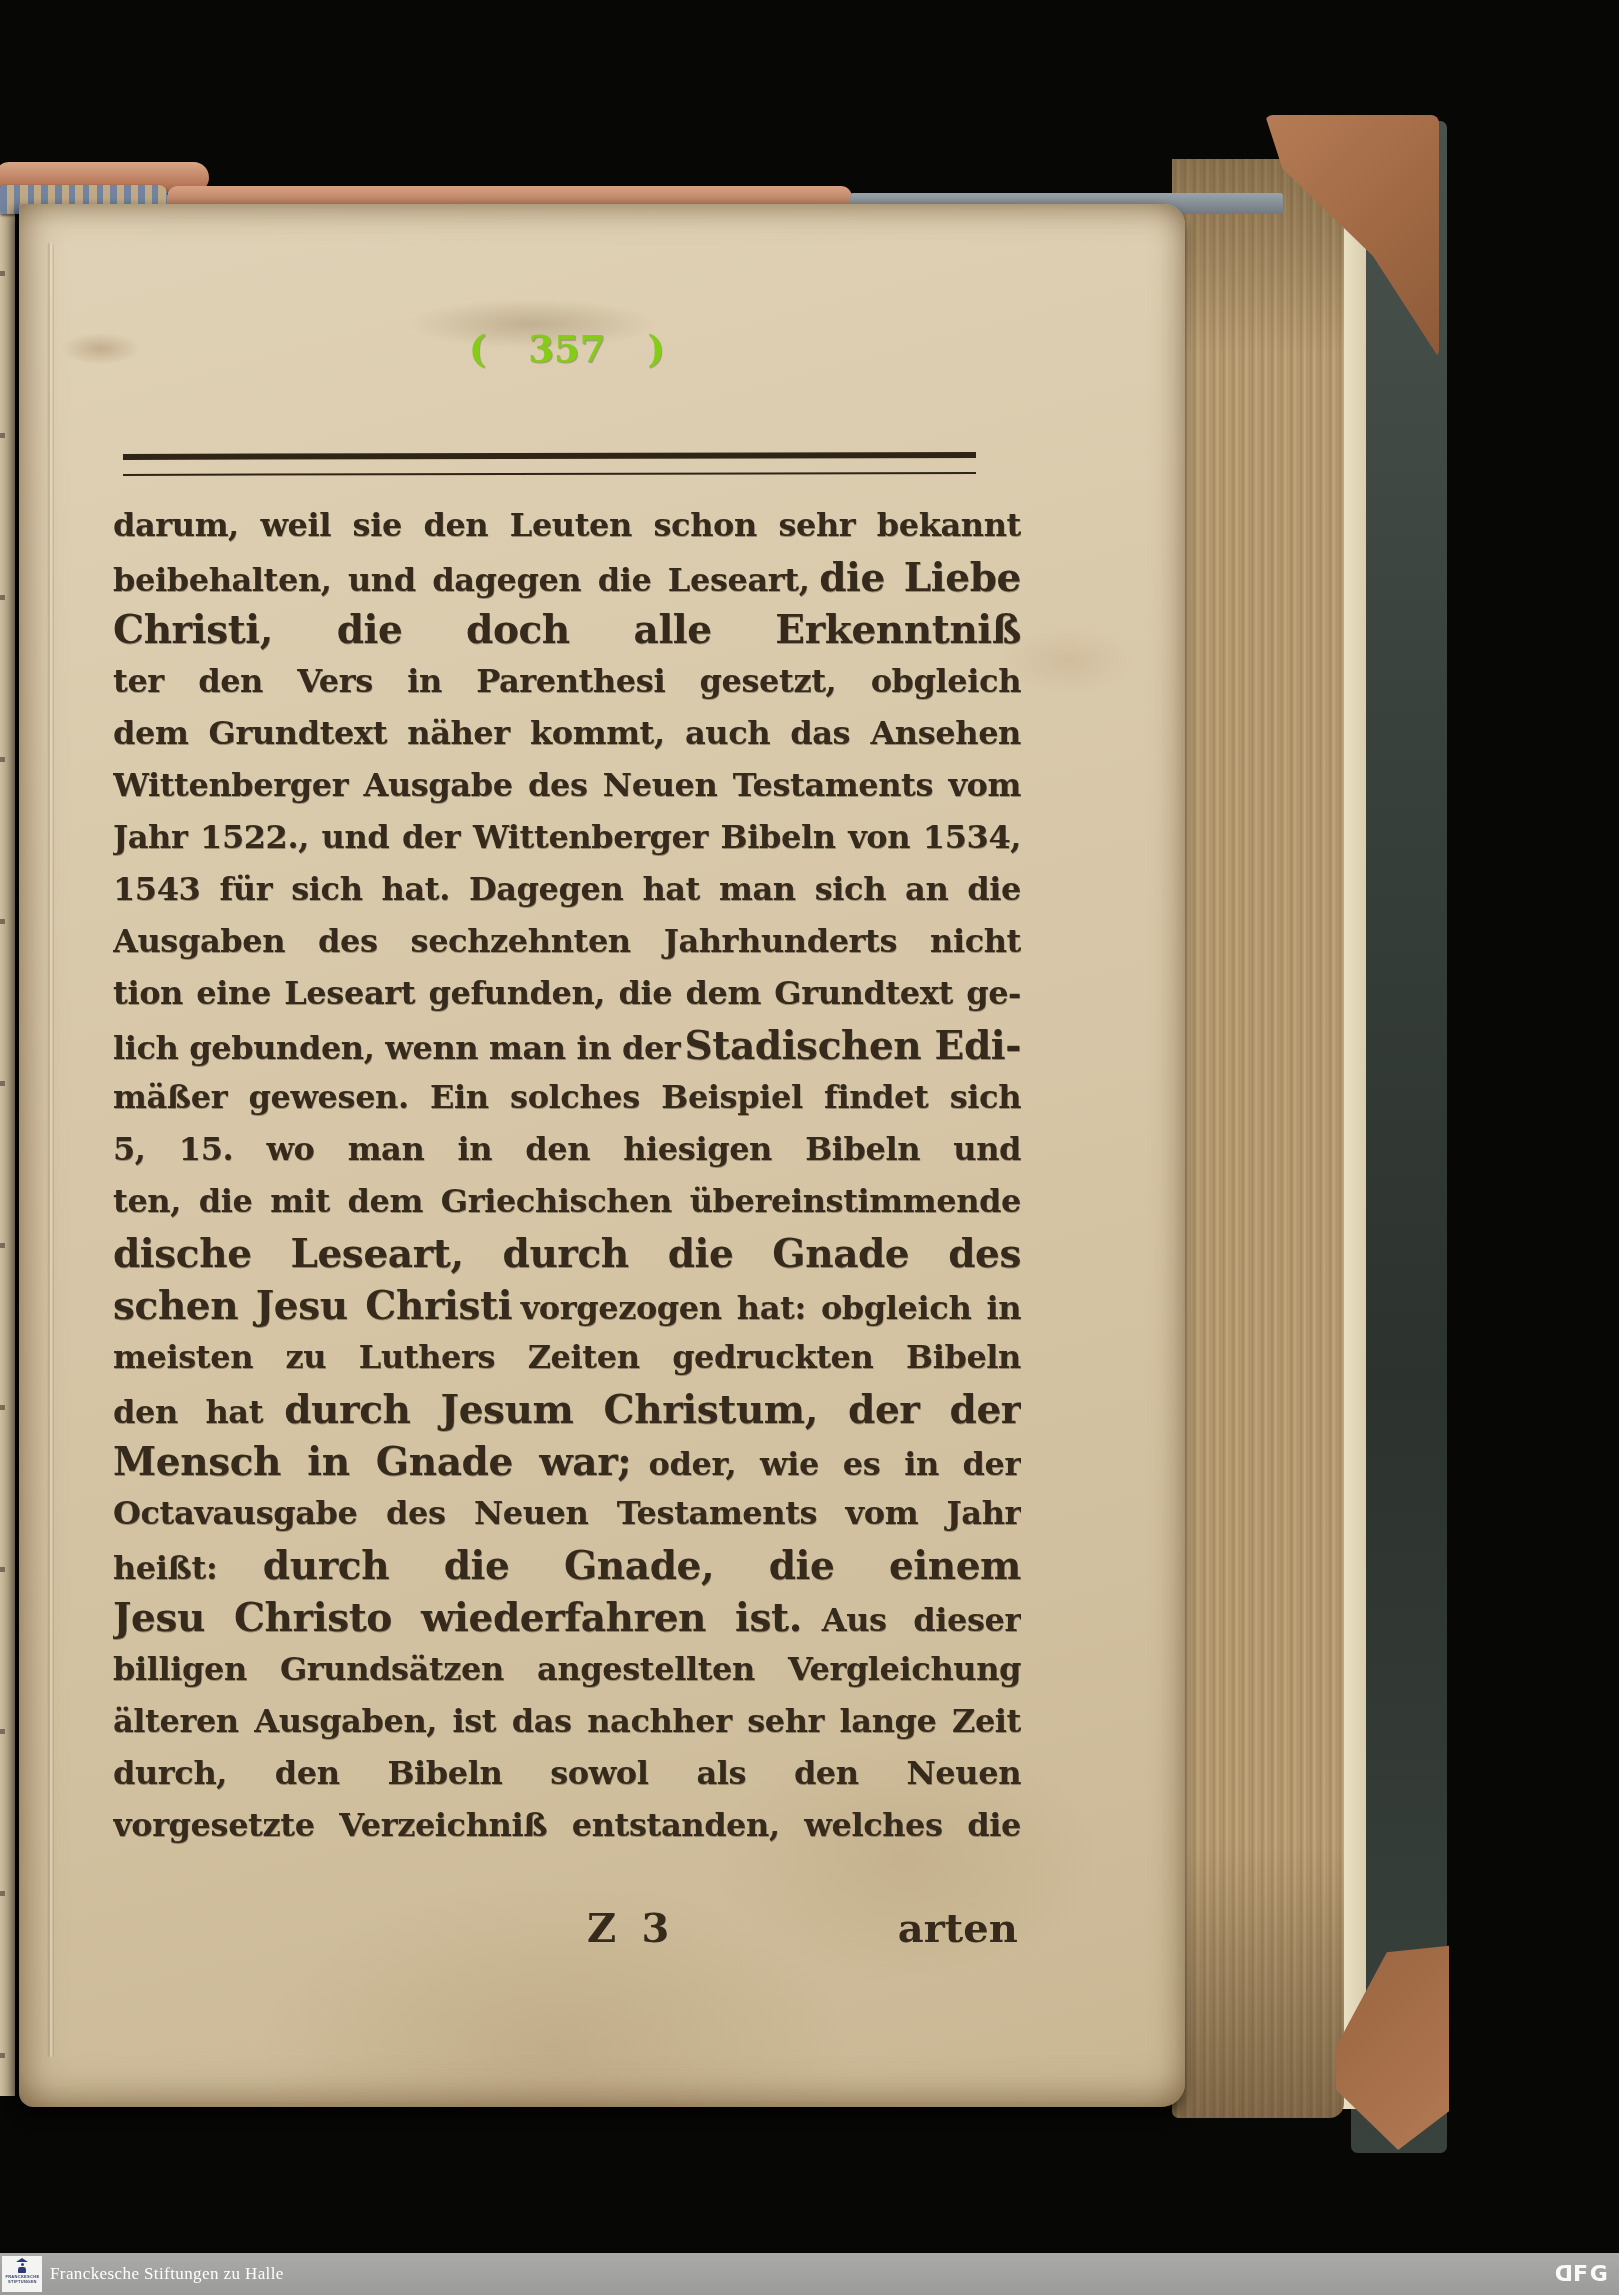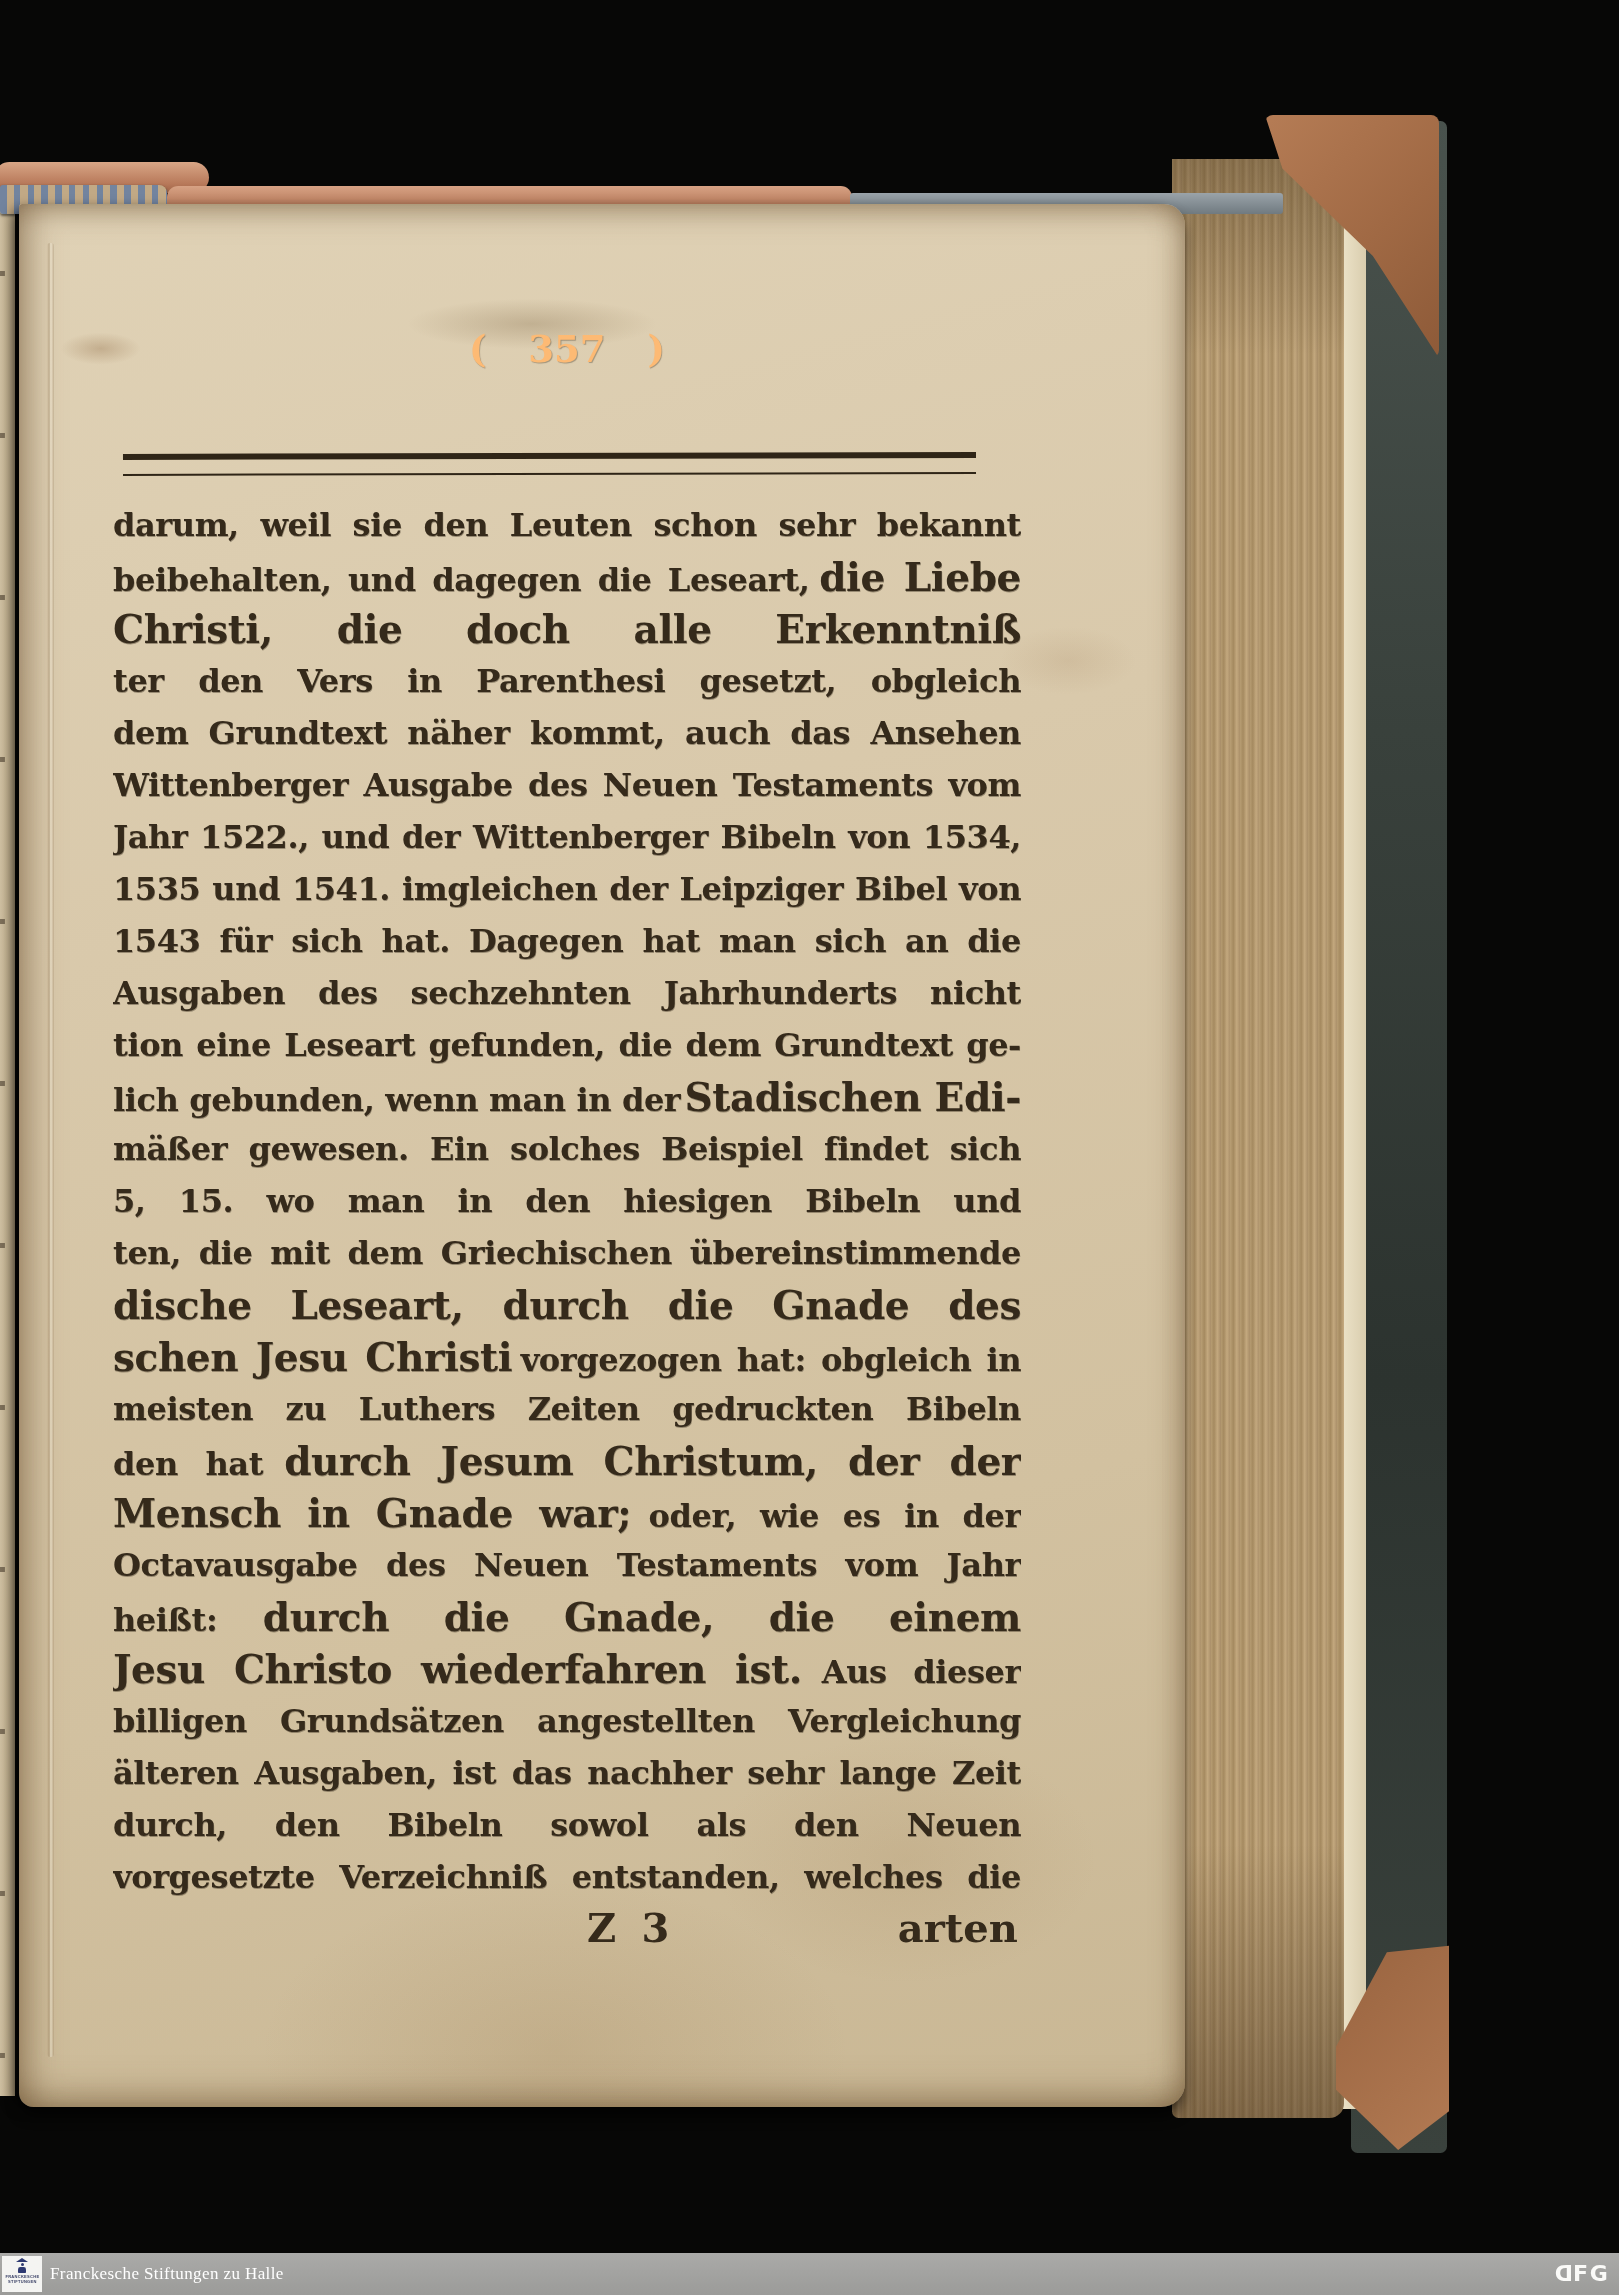--- a/index.html
+++ b/index.html
@@ -52,21 +52,21 @@
           inset -18px 0 32px -16px rgba(105,78,45,.45),
           inset 0 18px 32px -16px rgba(105,78,45,.5),
           inset 0 -23px 40px -19.4px rgba(100,72,40,.55),
           -7.3px 3.2px 13px -3.2px rgba(0,0,0,.65),
           0 9.7px 16px -4.9px rgba(0,0,0,.7);}
   .crease{position:absolute;left:47px;top:243px;width:7.3px;height:1814px;z-index:8;border-radius:3.2px;
         background:linear-gradient(90deg,rgba(122,94,58,0),rgba(122,94,58,.28) 30%,rgba(250,244,226,.5) 55%,rgba(122,94,58,.25));}
 
   
   .pagenum{position:absolute;left:113px;top:327px;width:908px;z-index:9;text-align:center;
-        font-size:37px;font-weight:bold;color:#fdba74;word-spacing:29px;
+        font-size:37px;font-weight:bold;color:#84cc16;word-spacing:29px;
         text-shadow:0.8px 0.8px 0.8px rgba(58,45,30,.35);}
   .rule{position:absolute;left:123px;top:453px;width:853px;height:13.8px;z-index:9;
         border-top:6.5px solid #2f2517;border-bottom:2.4px solid #2f2517;transform:rotate(-0.12deg);}
   .textblock{position:absolute;left:113px;top:499px;width:908px;z-index:9;}
   .tline{height:52px;line-height:52px;text-align:justify;text-align-last:justify;
         overflow:hidden;color:#352a1b;font-weight:bold;letter-spacing:-0.4px;
         text-shadow:0.5px 0.5px 0.6px rgba(53,42,27,.4);}
   .seg{font-size:32px;}
   .seg.em{font-size:39px;}
   .sigline{position:absolute;left:113px;top:1904px;width:908px;height:50px;z-index:9;
@@ -119,21 +119,20 @@
   <div class="rule"></div>
 
   <div class="textblock">
       <div class="tline"><span class="seg">darum, weil sie den Leuten schon sehr bekannt war,</span></div>
       <div class="tline"><span class="seg">beibehalten, und dagegen die Leseart,</span> <span class="seg em">die Liebe</span></div>
       <div class="tline"><span class="seg em">Christi, die doch alle Erkenntniß übertrift,</span> </div>
       <div class="tline"><span class="seg">ter den Vers in Parenthesi gesetzt, obgleich letztere</span></div>
       <div class="tline"><span class="seg">dem Grundtext näher kommt, auch das Ansehen der</span></div>
       <div class="tline"><span class="seg">Wittenberger Ausgabe des Neuen Testaments vom</span></div>
       <div class="tline"><span class="seg">Jahr 1522., und der Wittenberger Bibeln von 1534,</span></div>
-      <div class="tline"><span class="seg">1535 und 1541. imgleichen der Leipziger Bibel von</span></div>
       <div class="tline"><span class="seg">1543 für sich hat. Dagegen hat man sich an die</span></div>
       <div class="tline"><span class="seg">Ausgaben des sechzehnten Jahrhunderts nicht ängst-</span></div>
       <div class="tline"><span class="seg">tion eine Leseart gefunden, die dem Grundtext ge-</span></div>
       <div class="tline"><span class="seg">lich gebunden, wenn man in der</span> <span class="seg em">Stadischen Edi-</span></div>
       <div class="tline"><span class="seg">mäßer gewesen. Ein solches Beispiel findet sich Röm.</span></div>
       <div class="tline"><span class="seg">5, 15. wo man in den hiesigen Bibeln und Testamen-</span></div>
       <div class="tline"><span class="seg">ten, die mit dem Griechischen übereinstimmende</span> </div>
       <div class="tline"><span class="seg em">dische Leseart, durch die Gnade des einigen Men-</span></div>
       <div class="tline"><span class="seg em">schen Jesu Christi</span> <span class="seg">vorgezogen hat: obgleich in den</span></div>
       <div class="tline"><span class="seg">meisten zu Luthers Zeiten gedruckten Bibeln gestan-</span></div>

